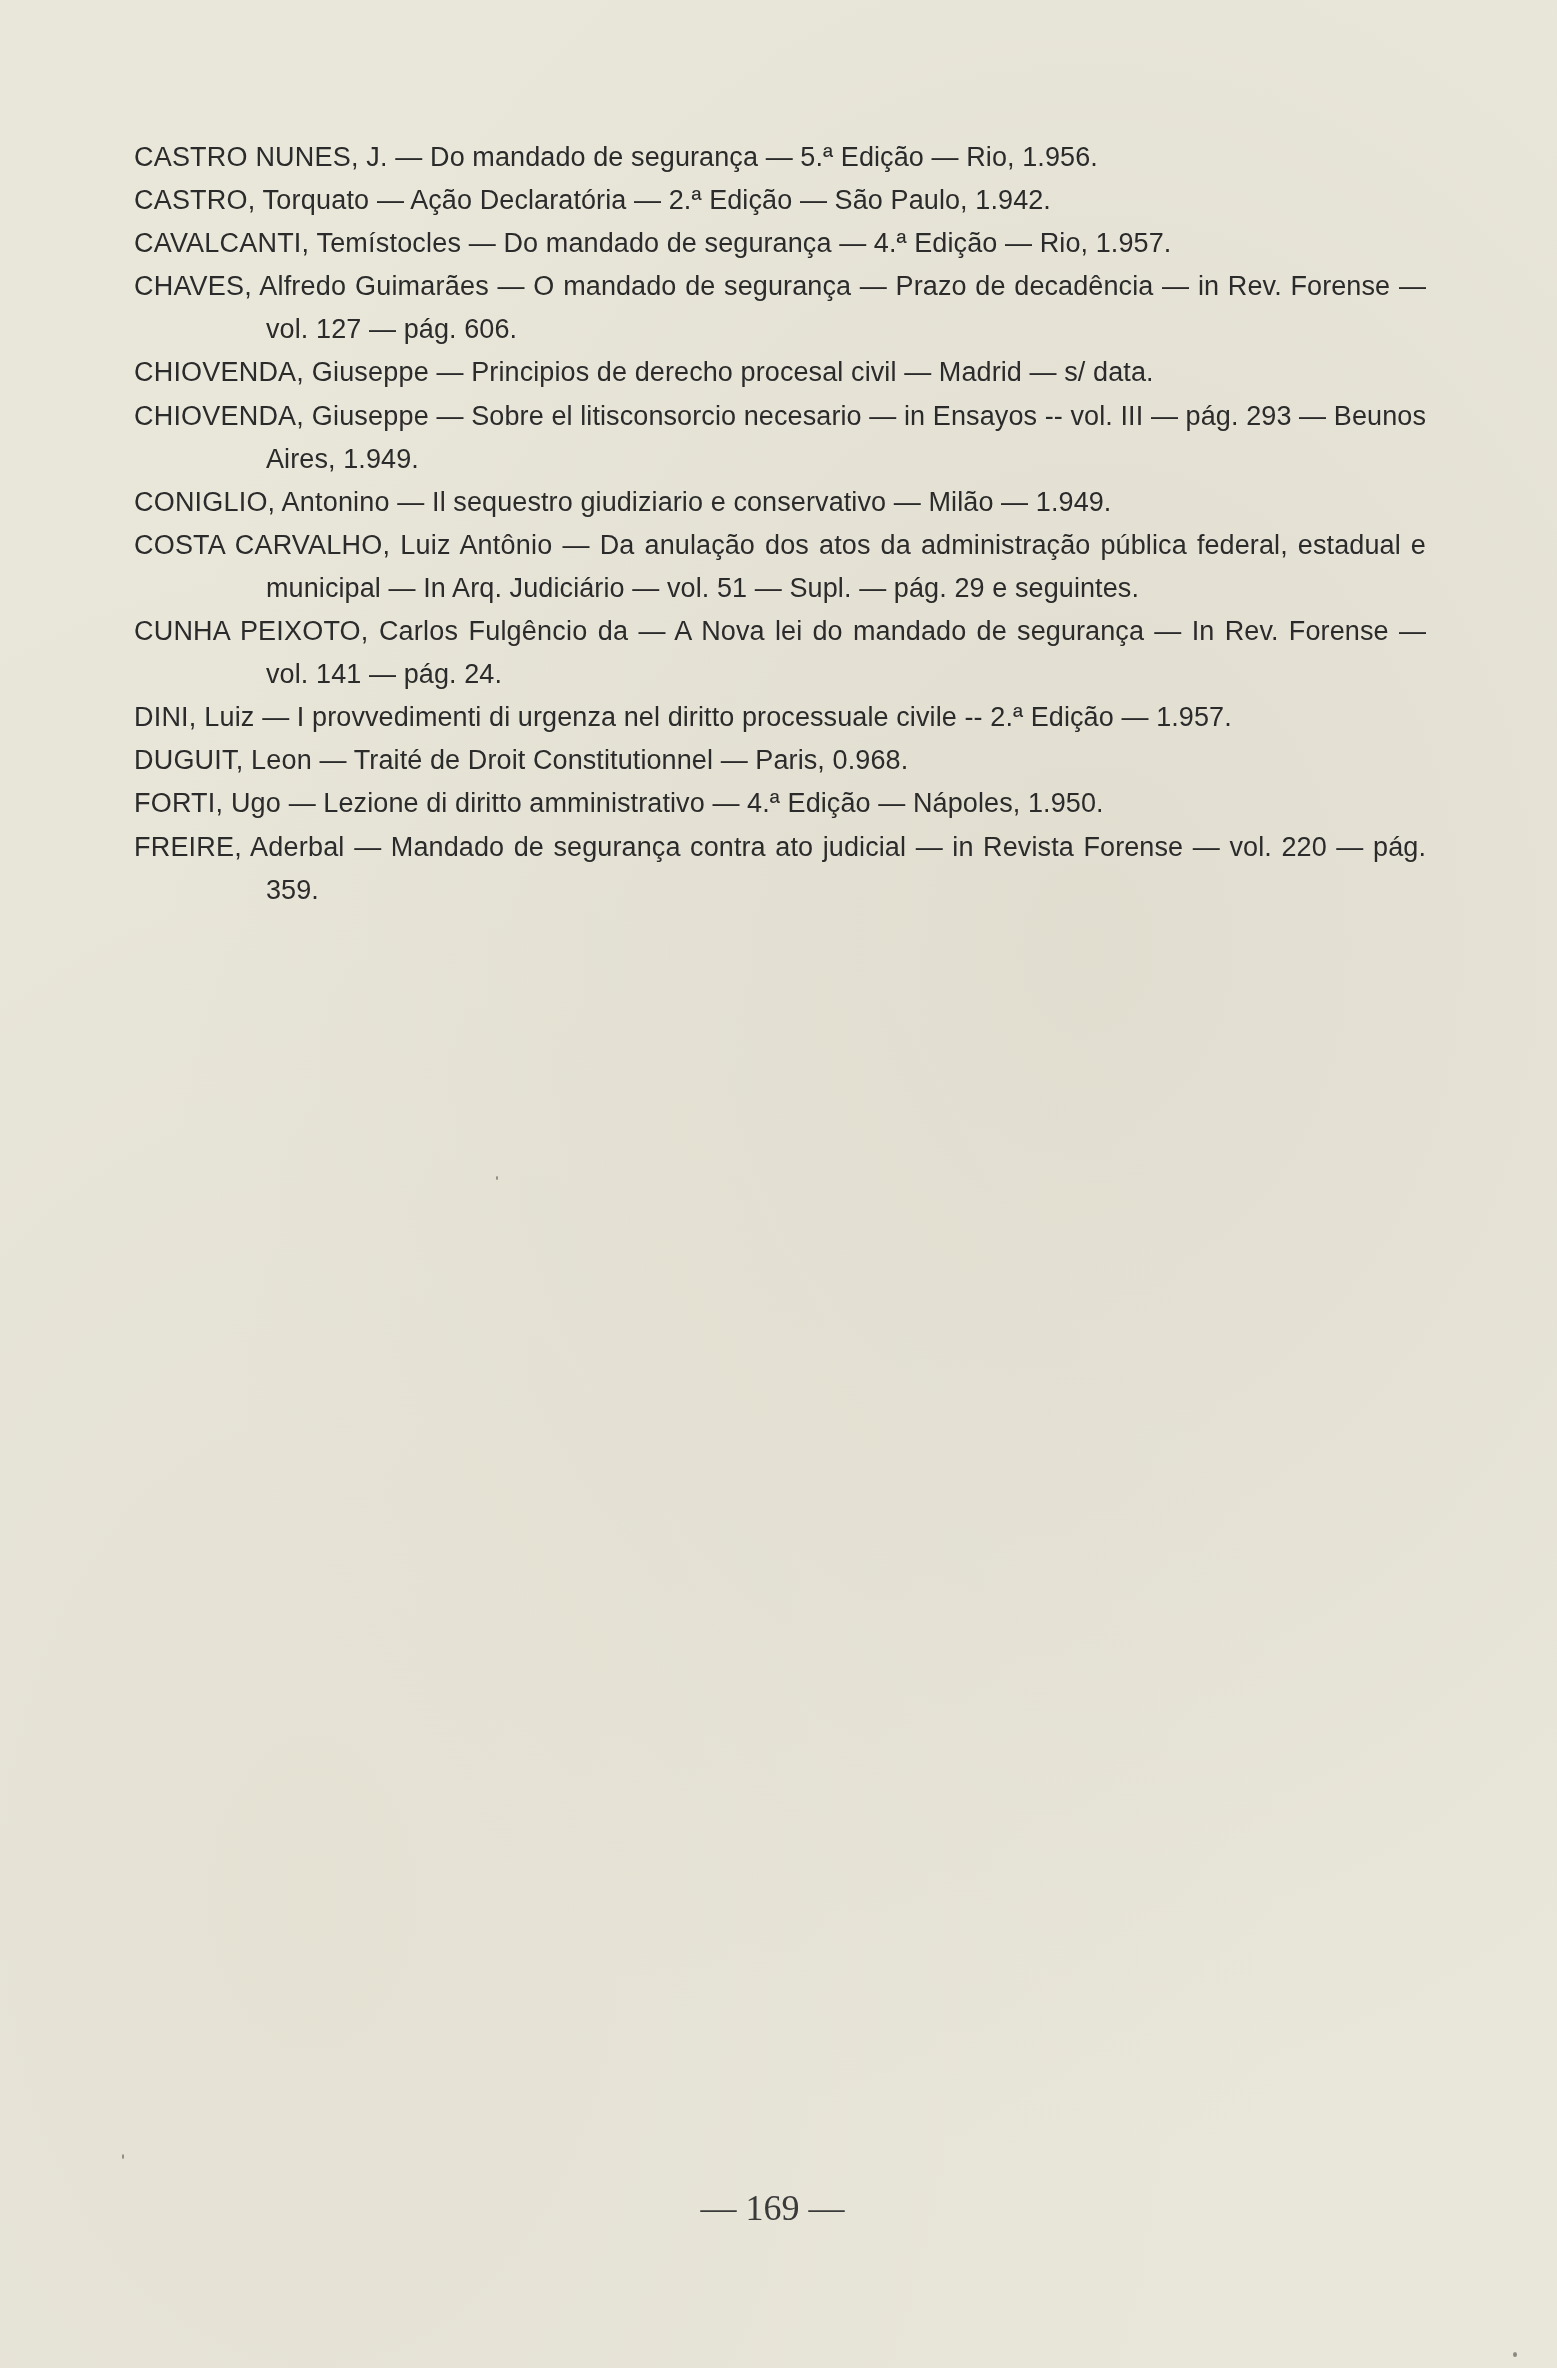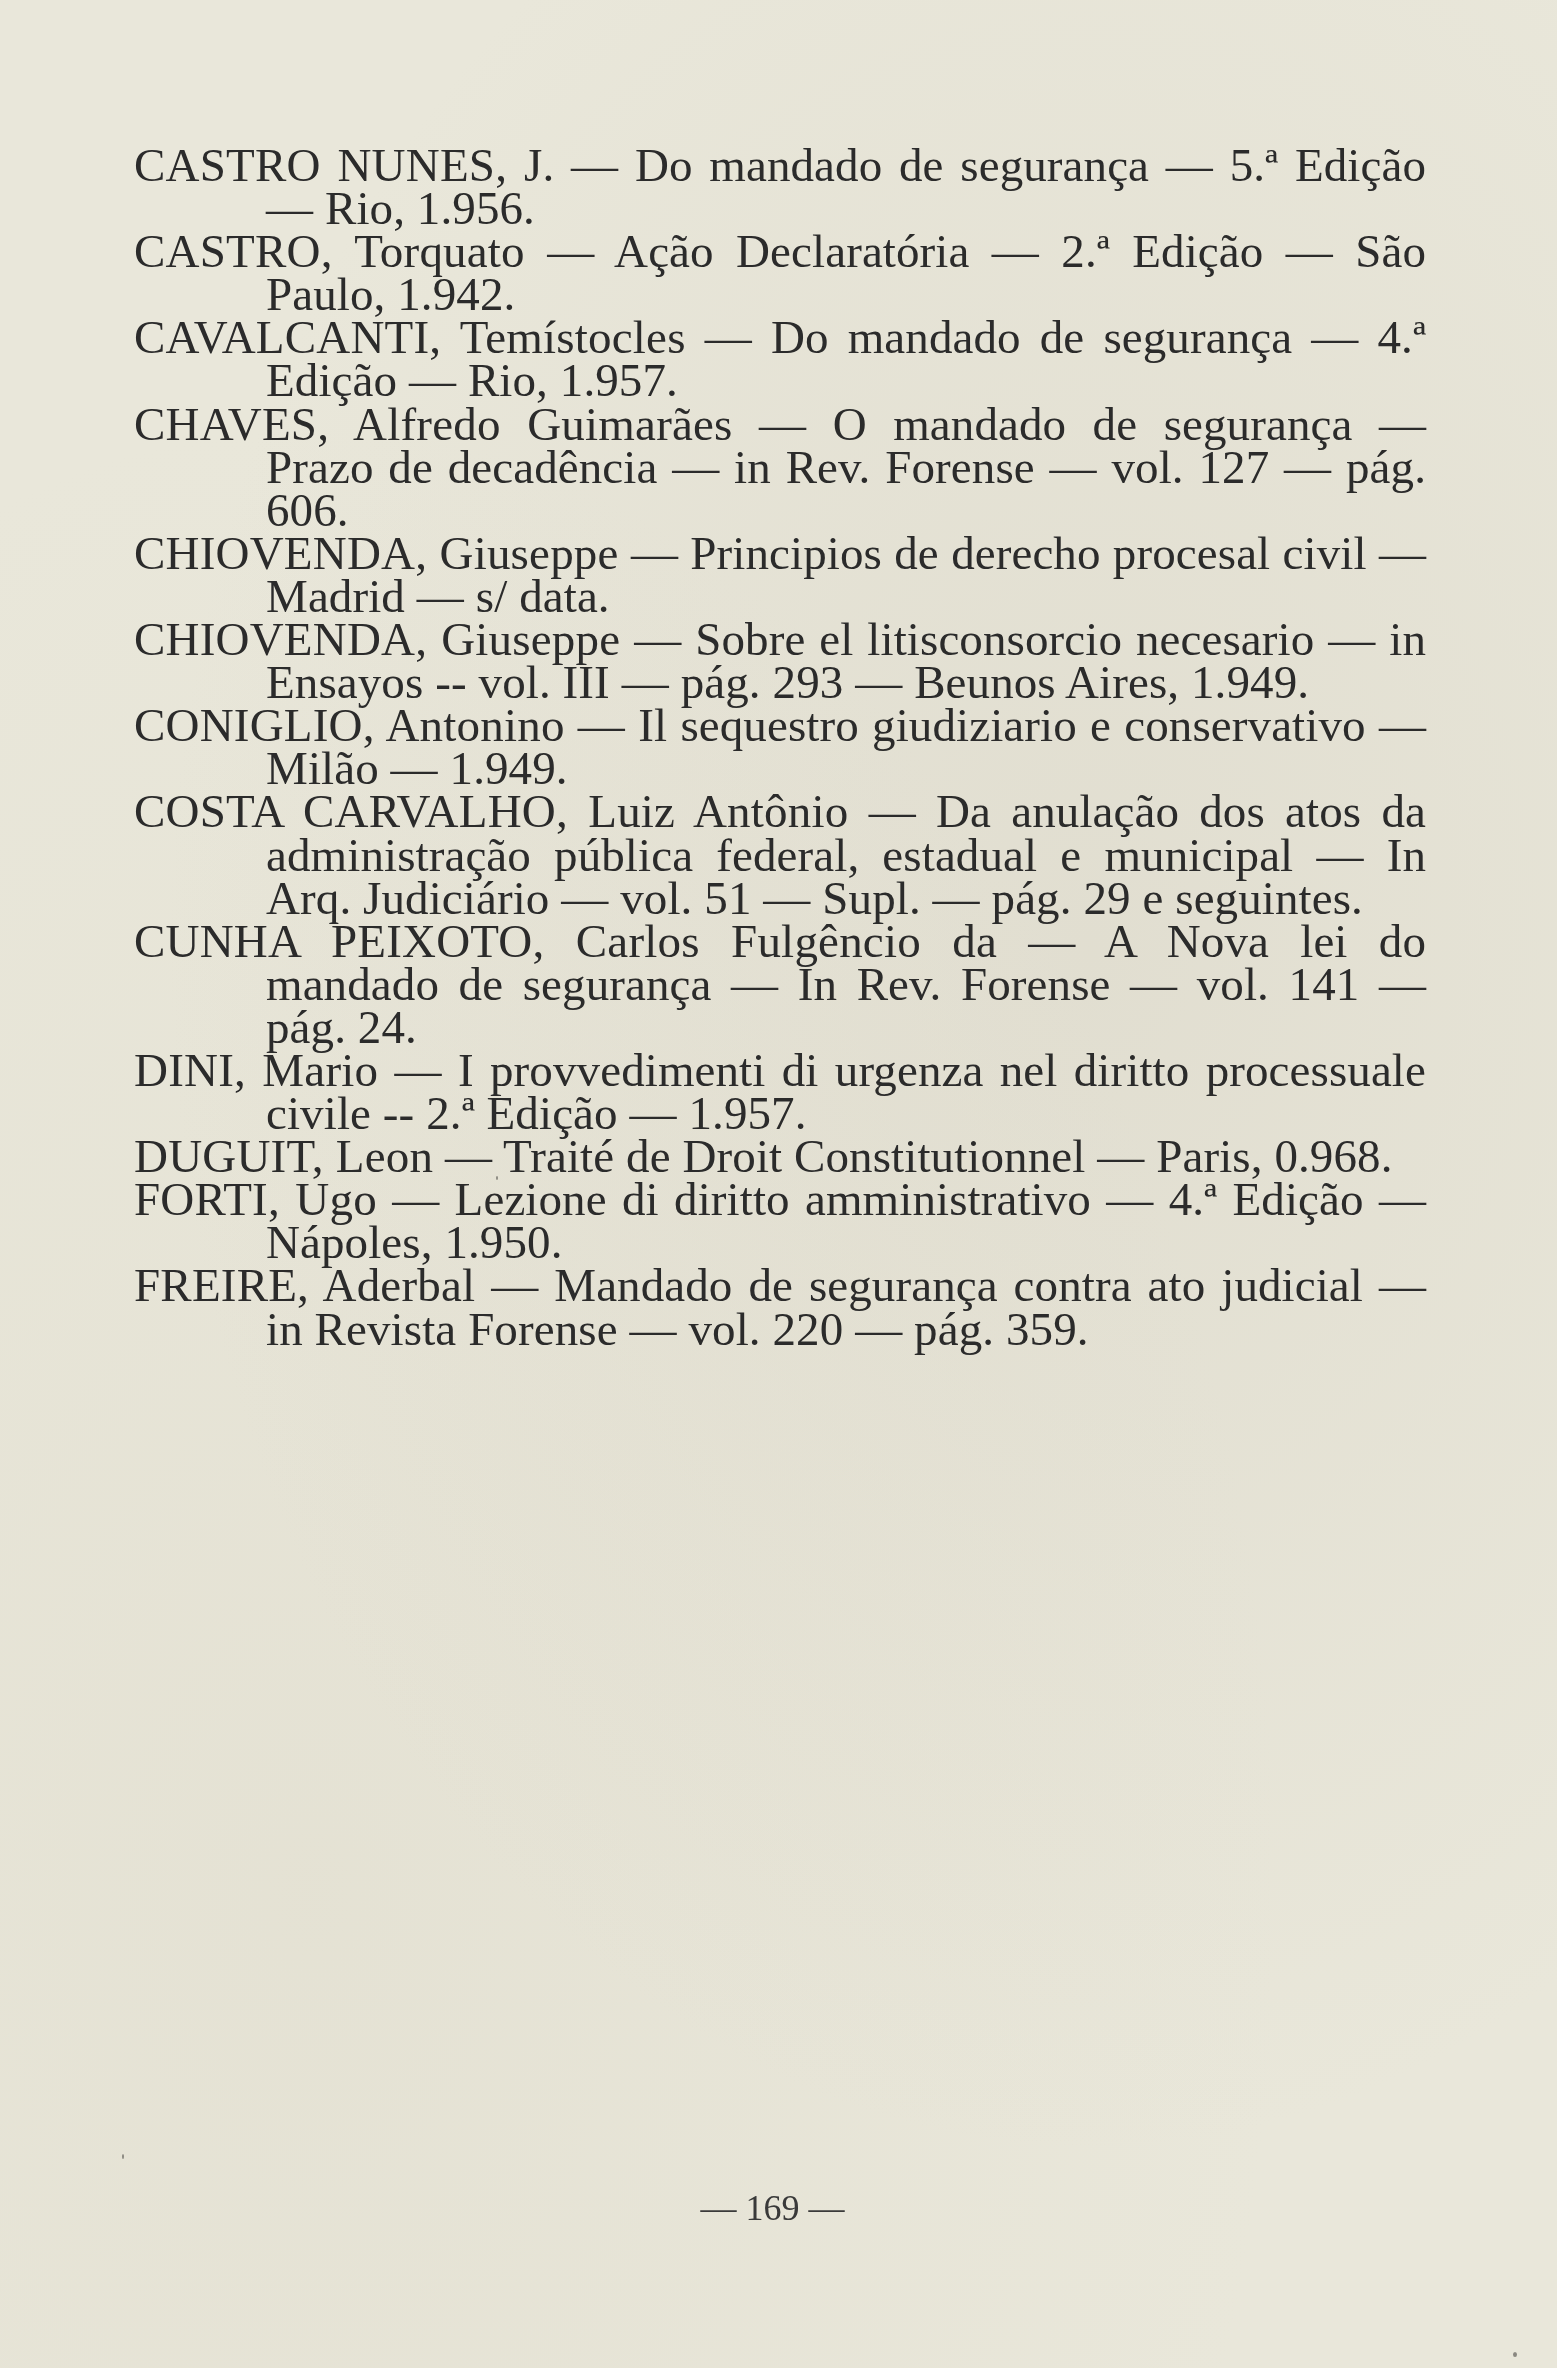--- a/index.html
+++ b/index.html
@@ -19,24 +19,24 @@
       width: 1557px;
       height: 2368px;
       background:
         radial-gradient(ellipse at 70% 40%, rgba(210,205,190,0.35), rgba(0,0,0,0) 60%),
         radial-gradient(ellipse at 20% 80%, rgba(220,216,200,0.35), rgba(0,0,0,0) 55%),
         #e9e7da;
     }
     .bibliography {
       position: absolute;
       left: 134px;
-      top: 144px;
+      top: 136px;
       width: 1292px;
-      font-family: Liberation Serif, serif;
-      font-size: 47px;
+      font-family: Liberation Sans, sans-serif;
+      font-size: 27px;
       line-height: 43.1px;
       color: #2b2b2b;
       letter-spacing: 0.1px;
     }
     .entry {
       margin: 0;
       padding-left: 132px;
       text-indent: -132px;
       text-align: justify;
       text-align-last: left;
@@ -69,21 +69,21 @@
   <div class="bibliography">
     <p class="entry"><span class="author">CASTRO NUNES, J.</span><span> — Do mandado de segurança — 5.ª Edição — Rio, 1.956.</span></p>
     <p class="entry"><span class="author">CASTRO, Torquato</span><span> — Ação Declaratória — 2.ª Edição — São Paulo, 1.942.</span></p>
     <p class="entry"><span class="author">CAVALCANTI, Temístocles</span><span> — Do mandado de segurança — 4.ª Edição — Rio, 1.957.</span></p>
     <p class="entry"><span class="author">CHAVES, Alfredo Guimarães</span><span> — O mandado de segurança — Prazo de decadência — in Rev. Forense — vol. 127 — pág. 606.</span></p>
     <p class="entry"><span class="author">CHIOVENDA, Giuseppe</span><span> — Principios de derecho procesal civil — Madrid — s/ data.</span></p>
     <p class="entry"><span class="author">CHIOVENDA, Giuseppe</span><span> — Sobre el litisconsorcio necesario — in Ensayos -- vol. III — pág. 293 — Beunos Aires, 1.949.</span></p>
     <p class="entry"><span class="author">CONIGLIO, Antonino</span><span> — Il sequestro giudiziario e conservativo — Milão — 1.949.</span></p>
     <p class="entry"><span class="author">COSTA CARVALHO, Luiz Antônio</span><span> — Da anulação dos atos da administração pública federal, estadual e municipal — In Arq. Judiciário — vol. 51 — Supl. — pág. 29 e seguintes.</span></p>
     <p class="entry"><span class="author">CUNHA PEIXOTO, Carlos Fulgêncio da</span><span> — A Nova lei do mandado de segurança — In Rev. Forense — vol. 141 — pág. 24.</span></p>
-    <p class="entry"><span class="author">DINI, Mario</span><span> — I provvedimenti di urgenza nel diritto processuale civile -- 2.ª Edição — 1.957.</span></p>
+    <p class="entry"><span class="author">DINI, Luiz</span><span> — I provvedimenti di urgenza nel diritto processuale civile -- 2.ª Edição — 1.957.</span></p>
     <p class="entry"><span class="author">DUGUIT, Leon</span><span> — Traité de Droit Constitutionnel — Paris, 0.968.</span></p>
     <p class="entry"><span class="author">FORTI, Ugo</span><span> — Lezione di diritto amministrativo — 4.ª Edição — Nápoles, 1.950.</span></p>
     <p class="entry"><span class="author">FREIRE, Aderbal</span><span> — Mandado de segurança contra ato judicial — in Revista Forense — vol. 220 — pág. 359.</span></p>
   </div>
 
   <div class="page-number">— 169 —</div>
 
   <span class="speck" style="left:1513px; top:2352px; width:4px; height:5px;"></span>
   <span class="speck" style="left:122px; top:2154px; width:2px; height:5px;"></span>
   <span class="speck" style="left:496px; top:1176px; width:2px; height:4px;"></span>

